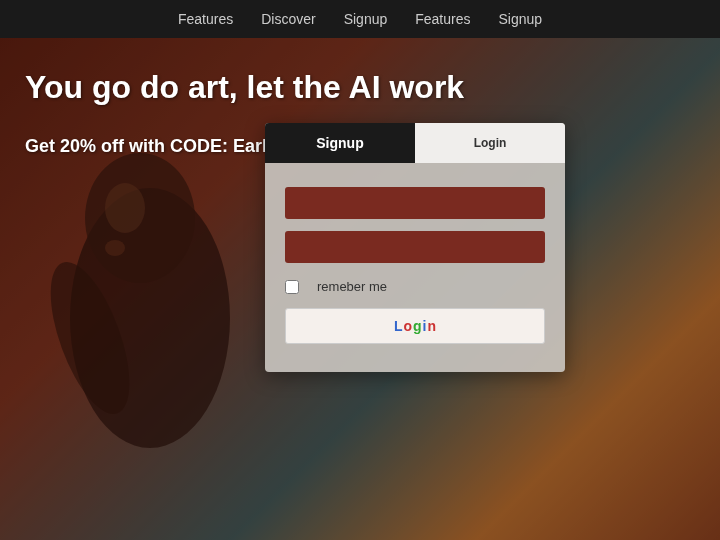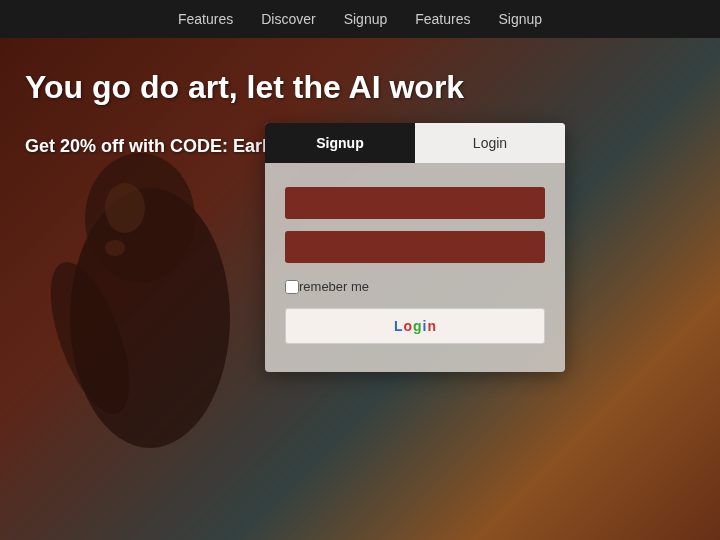--- a/index.html
+++ b/index.html
@@ -122,25 +122,26 @@
       font-weight: bold;
       display: flex;
       align-items: center;
       justify-content: center;
       cursor: pointer;
     }
     .tab-login {
       flex: 1;
       background: #f0eeec;
       color: #333;
-      font-size: 14px;
-      display: flex;
-      align-items: center;
-      justify-content: center;
-      cursor: pointer;
+      font-size: 12px;
+      display: flex;
+      align-items: center;
+      justify-content: center;
+      cursor: pointer;
+      font-weight: bold;
     }
 
     .form-body {
       padding: 24px 20px 28px;
     }
 
     .form-input-field {
       width: 100%;
       height: 32px;
       background: #7a2a20;
@@ -149,21 +150,21 @@
       margin-bottom: 12px;
       padding: 0 10px;
       color: #fff;
       font-size: 13px;
     }
     .form-input-field::placeholder { color: transparent; }
 
     .remember-row {
       display: flex;
       align-items: center;
-      gap: 0;
+      gap: 18px;
       margin-bottom: 14px;
       margin-top: 4px;
     }
     .remember-checkbox {
       width: 14px;
       height: 14px;
       border: 1px solid #555;
       background: #ddd;
       cursor: pointer;
       flex-shrink: 0;

